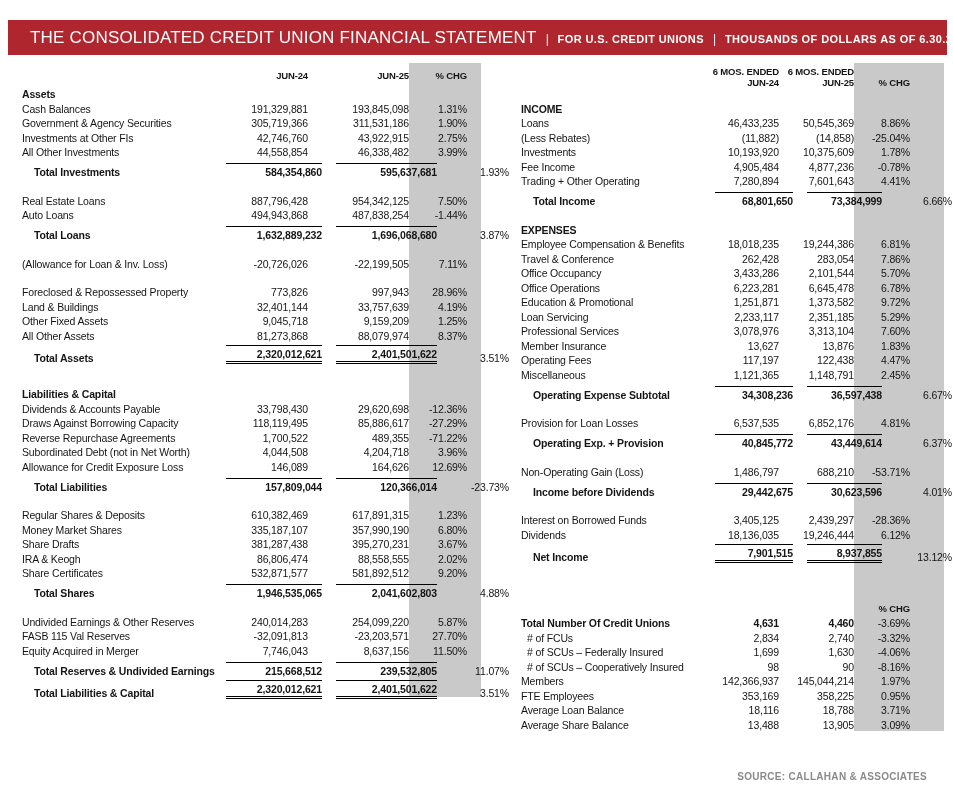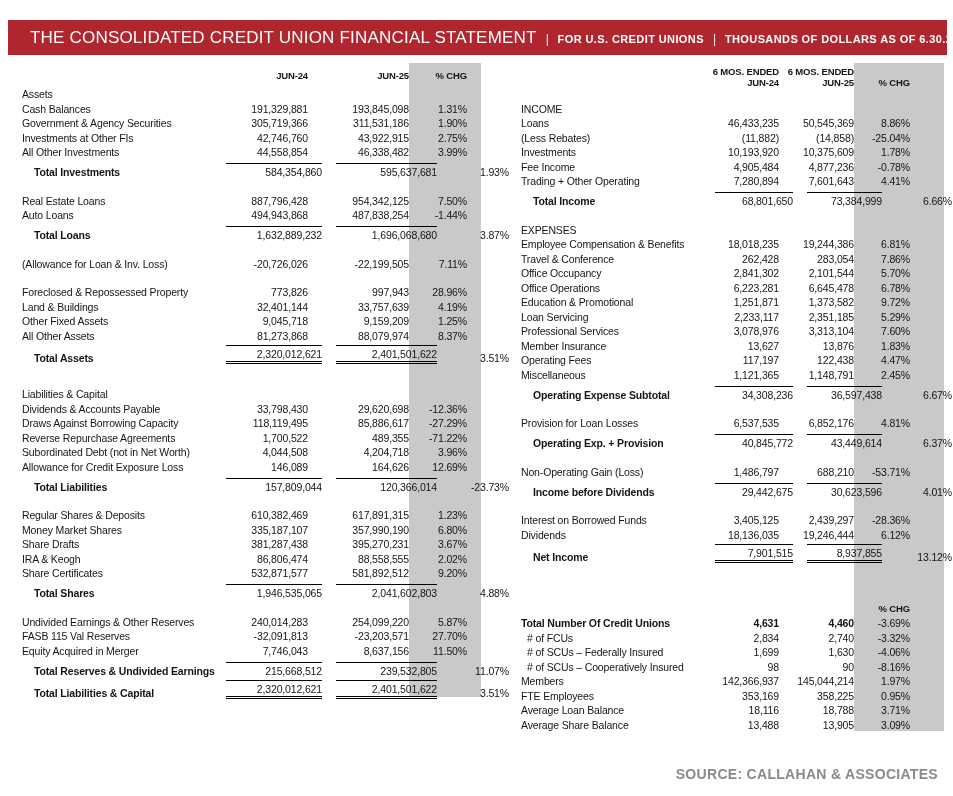--- a/index.html
+++ b/index.html
@@ -34,39 +34,39 @@
   .num { text-align: right; }
   .pct { text-align: right; }
   .left  .pct { padding-right: 14px; }
   .right .pct { padding-right: 34px; }
   
   .colhead-row { height: auto; align-items: end; }
   .left  .colhead-row { padding: 8px 0 4px 0; }
   .right .colhead-row { padding: 4px 0 12px 0; }
   .colhead { font-weight: bold; font-size: 9.5px !important; line-height: 10.5px !important; white-space: pre-line !important; }
   
-  .sectionhead .lbl { font-weight: normal; }
+  .sectionhead .lbl { font-weight: bold; }
   
   .total { margin-top: 3px; height: 17px; gap: 14px; }
   .total .lbl { font-weight: bold; padding-left: 12px; }
-  .total .num { font-weight: normal; border-top: 1.5px solid #000; padding-top: 2px; }
+  .total .num { font-weight: bold; border-top: 1.5px solid #000; padding-top: 2px; }
   .grand .num { border-bottom: 3px double #000; padding-bottom: 1px; }
   
   .stattotal .lbl, .stattotal .num { font-weight: bold; }
   .pcthead { height: 16px; }
   .pcthead .pct { font-weight: bold; font-size: 9.5px; }
   .sub .lbl { padding-left: 6px; }
   
   .spacer { height: 14px; }
   .spacer.md { height: 24px; }
   .spacer.lg { height: 38px; }
   
   .source {
-    position: absolute; right: 15px; bottom: 14px;
-    font-size: 14px; font-weight: bold; letter-spacing: 0.3px;
+    position: absolute; right: 26px; bottom: 14px;
+    font-size: 10px; font-weight: bold; letter-spacing: 0.3px;
   }
 </style>
 </head>
 <body>
 
 <div class="page">
 
   <header class="titlebar" style="background: rgb(176, 38, 46); margin-top: 20px;">
     <span class="title">THE CONSOLIDATED CREDIT UNION FINANCIAL STATEMENT</span>
     <span class="pipe">|</span>
@@ -355,21 +355,21 @@
           <div class="pct">6.81%</div>
         </div>
         <div class="trow row">
           <div class="lbl">Travel &amp; Conference</div>
           <div class="num">262,428</div>
           <div class="num">283,054</div>
           <div class="pct">7.86%</div>
         </div>
         <div class="trow row">
           <div class="lbl">Office Occupancy</div>
-          <div class="num">2,841,302</div>
+          <div class="num">3,433,286</div>
           <div class="num">2,101,544</div>
           <div class="pct">5.70%</div>
         </div>
         <div class="trow row">
           <div class="lbl">Office Operations</div>
           <div class="num">6,223,281</div>
           <div class="num">6,645,478</div>
           <div class="pct">6.78%</div>
         </div>
         <div class="trow row">

